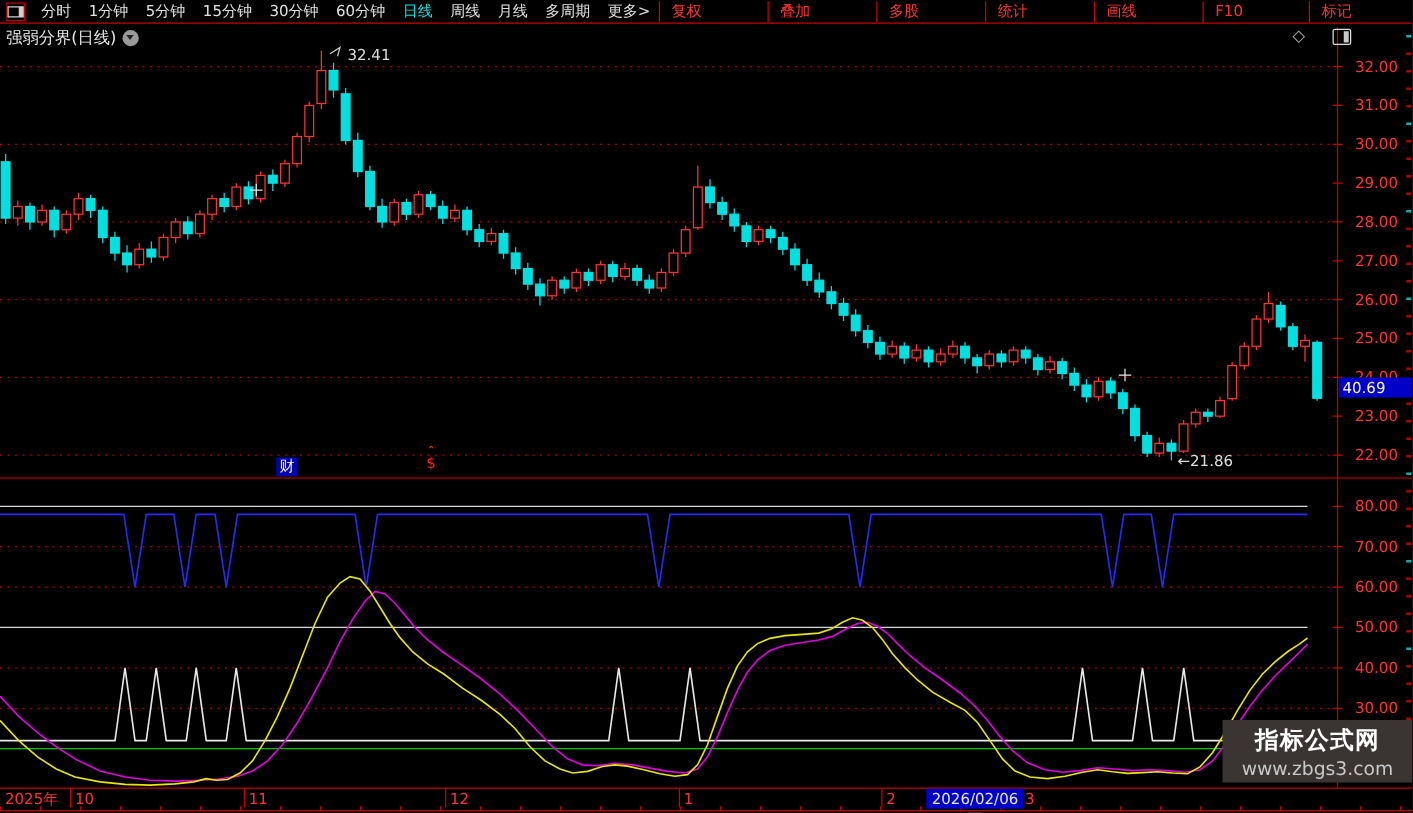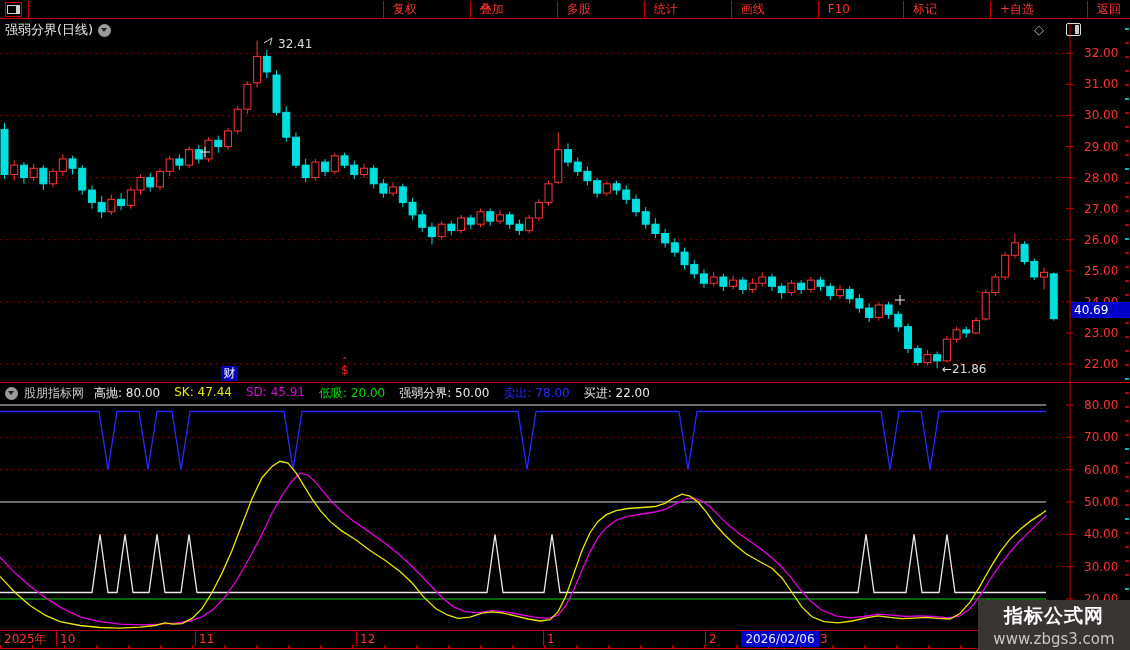--- a/index.html
+++ b/index.html
@@ -44,38 +44,51 @@
   
   .date-axis{position:absolute;left:0;top:630px;width:1130px;height:19px;background:#000;
              border-top:1px solid #c80000;box-sizing:border-box;z-index:5;}
   .date-axis .tickrow{position:absolute;left:0;bottom:0;width:1130px;height:3px;border-bottom:1px solid #c80000;
       background-image:repeating-linear-gradient(90deg,#c80000 0,#c80000 1px,transparent 1px,transparent 32px);}
   .dlabel{position:absolute;top:1px;color:#ff3232;font-size:12px;line-height:14px;}
   .dsep{position:absolute;top:0;width:1px;height:15px;background:#c80000;}
   .dhl{position:absolute;top:0;left:741px;width:78px;height:16px;background:#0000c8;color:#e8e8ff;
        font-size:12px;line-height:16px;text-align:center;z-index:2;}
   
-  .watermark{position:absolute;left:978px;top:600px;width:152px;height:50px;background:#3a3433;z-index:9;
+  .watermark{position:absolute;left:978px;top:576px;width:152px;height:50px;background:#3a3433;z-index:9;
              display:flex;flex-direction:column;justify-content:center;align-items:center;}
   .watermark .w1{color:#ffffff;font-size:19px;font-weight:bold;letter-spacing:1px;}
   .watermark .w2{color:#c8c8c8;font-size:15px;margin-top:1px;}
   
   .right-strip{position:absolute;left:1124px;top:22px;width:6px;height:606px;z-index:3;}
   .right-strip i{position:absolute;left:1px;width:4px;height:2px;background:#b40000;display:block;}
 </style>
 </head>
 <body>
 
 <div id="app">
 
   <div class="menubar">
     <div class="win-ic">
         <i></i>
       </div>
     <div class="msep"></div>
+    <div id="menu-left" style="display:flex;">
+        <span class="mitem">分时</span>
+        <span class="mitem">1分钟</span>
+        <span class="mitem">5分钟</span>
+        <span class="mitem">15分钟</span>
+        <span class="mitem">30分钟</span>
+        <span class="mitem">60分钟</span>
+        <span class="mitem active">日线</span>
+        <span class="mitem">周线</span>
+        <span class="mitem">月线</span>
+        <span class="mitem">多周期</span>
+        <span class="mitem">更多&gt;</span>
+      </div>
     <div class="mspacer"></div>
     <div id="menu-right" style="display:flex;gap:44px;">
         <span class="ritem">复权</span>
         <span class="ritem">叠加</span>
         <span class="ritem">多股</span>
         <span class="ritem">统计</span>
         <span class="ritem">画线</span>
         <span class="ritem">F10</span>
         <span class="ritem">标记</span>
         <span class="ritem">+自选</span>
@@ -375,33 +388,20 @@
       <line x1="1070" y1="383" x2="1070" y2="630" stroke="#c80000" stroke-width="1"></line>
       <polyline points="0,411.5 99,411.5 108,469.7 117,411.5 139,411.5 148,469.7 157,411.5 172,411.5 181,469.7 190,411.5 284,411.5 293,469.7 302,411.5 518,411.5 527,469.7 536,411.5 679,411.5 688,469.7 697,411.5 881,411.5 890,469.7 899,411.5 921,411.5 930,469.7 939,411.5 1046,411.5" fill="none" stroke="#2828ff" stroke-width="1.3"></polyline>
       <polyline points="0,592.5 92,592.5 100,534.3 108,592.5 117,592.5 125,534.3 133,592.5 149,592.5 157,534.3 165,592.5 181,592.5 189,534.3 197,592.5 487,592.5 495,534.3 503,592.5 544,592.5 552,534.3 560,592.5 858,592.5 866,534.3 874,592.5 906,592.5 914,534.3 922,592.5 939,592.5 947,534.3 955,592.5 1046,592.5" fill="none" stroke="#e8e8e8" stroke-width="1.3"></polyline>
       <polyline points="0,557.0 15,573.1 30,586.1 45,597.4 60,607.1 80,616.8 100,621.6 120,624.2 140,624.9 160,624.2 175,623.2 190,621.0 202,616.8 214,608.7 226,595.8 238,578.0 250,557.0 262,534.3 272,513.3 282,495.5 292,481.0 300,473.2 308,475.2 316,482.6 324,492.3 332,502.0 342,511.7 354,521.4 368,531.1 384,542.4 400,555.3 414,568.3 428,582.8 442,597.4 454,607.1 466,611.9 478,612.6 492,610.6 506,611.9 520,614.5 534,617.1 548,618.4 558,615.2 566,605.5 574,589.3 582,569.9 590,552.1 598,537.6 606,527.9 616,520.4 628,516.2 642,514.0 655,512.0 666,509.1 676,503.6 686,498.8 694,497.8 702,501.0 710,506.8 718,514.9 728,524.6 740,534.3 754,544.0 768,554.4 780,565.0 790,576.4 800,589.3 810,600.6 822,610.3 836,615.8 850,617.8 864,616.5 878,614.2 892,615.2 906,616.5 920,615.8 934,616.5 948,617.8 960,615.8 970,608.7 980,595.8 990,579.6 1000,565.0 1010,552.1 1020,540.8 1030,531.1 1040,521.4 1046,515.3" fill="none" stroke="#e000e0" stroke-width="1.3"></polyline>
       <polyline points="0,576.4 15,592.5 30,605.5 45,615.2 60,621.6 80,625.5 100,627.5 120,628.1 140,627.1 155,625.5 165,622.9 173,624.2 182,623.6 192,618.4 202,608.7 212,592.5 222,573.1 232,550.5 242,524.6 252,498.8 262,477.7 272,466.4 280,461.3 288,463.2 296,472.9 304,485.8 312,498.8 320,510.1 330,521.4 342,531.1 355,539.2 370,550.5 385,560.2 400,571.5 412,582.8 424,597.4 436,608.7 448,615.2 458,618.4 470,617.1 482,613.2 492,611.9 502,612.9 515,615.8 528,619.0 540,621.0 550,619.7 558,611.9 566,595.8 574,573.1 582,550.5 590,532.7 598,521.4 606,514.9 616,510.7 628,508.5 642,507.5 655,506.5 665,503.3 674,497.8 682,494.2 690,496.2 698,502.0 706,511.7 714,523.0 724,534.3 734,544.0 746,553.7 760,561.8 772,568.3 782,578.0 792,592.5 802,607.1 812,616.8 824,621.6 838,622.9 852,621.0 866,617.8 878,615.8 890,617.4 902,618.7 914,618.1 926,617.4 938,618.4 950,619.0 960,613.5 970,602.2 980,586.1 990,568.3 1000,552.1 1010,539.2 1020,529.5 1030,521.4 1040,514.9 1046,510.4" fill="none" stroke="#e8e800" stroke-width="1.3"></polyline>
     </svg>
 
   <div class="ev-cai">财</div>
   <div class="ev-dollar"><b>ˆ</b><span>$</span></div>
 
-  <div class="ind-header">
-    <span class="chev-circle"></span>
-    <span class="ind-name">股朋指标网</span>
-    <span id="ind-params" style="display:flex;">
-        <span class="ind-item" style="color: rgb(232, 232, 232);">高抛: 80.00</span>
-        <span class="ind-item" style="color: rgb(232, 232, 0);">SK: 47.44</span>
-        <span class="ind-item" style="color: rgb(224, 0, 224);">SD: 45.91</span>
-        <span class="ind-item" style="color: rgb(0, 221, 0);">低吸: 20.00</span>
-        <span class="ind-item" style="color: rgb(232, 232, 232);">强弱分界: 50.00</span>
-        <span class="ind-item" style="color: rgb(42, 42, 255);">卖出: 78.00</span>
-        <span class="ind-item" style="color: rgb(232, 232, 232);">买进: 22.00</span>
-      </span>
-  </div>
 
   <div class="price-badge">40.69</div>
 
   <div class="date-axis">
     <span class="dlabel" style="left:4px;">2025年</span>
     <span id="date-months"><span class="dsep" style="left: 56px;"></span><span class="dsep" style="left: 195px;"></span><span class="dsep" style="left: 356px;"></span><span class="dsep" style="left: 543px;"></span><span class="dsep" style="left: 705px;"></span><span class="dsep" style="left: 817px;"></span><span class="dlabel" style="left: 60px;">10</span><span class="dlabel" style="left: 199px;">11</span><span class="dlabel" style="left: 360px;">12</span><span class="dlabel" style="left: 547px;">1</span><span class="dlabel" style="left: 709px;">2</span><span class="dlabel" style="left: 820px;">3</span></span>
     <span class="dhl">2026/02/06五</span>
     <span class="tickrow"></span>
   </div>
 

